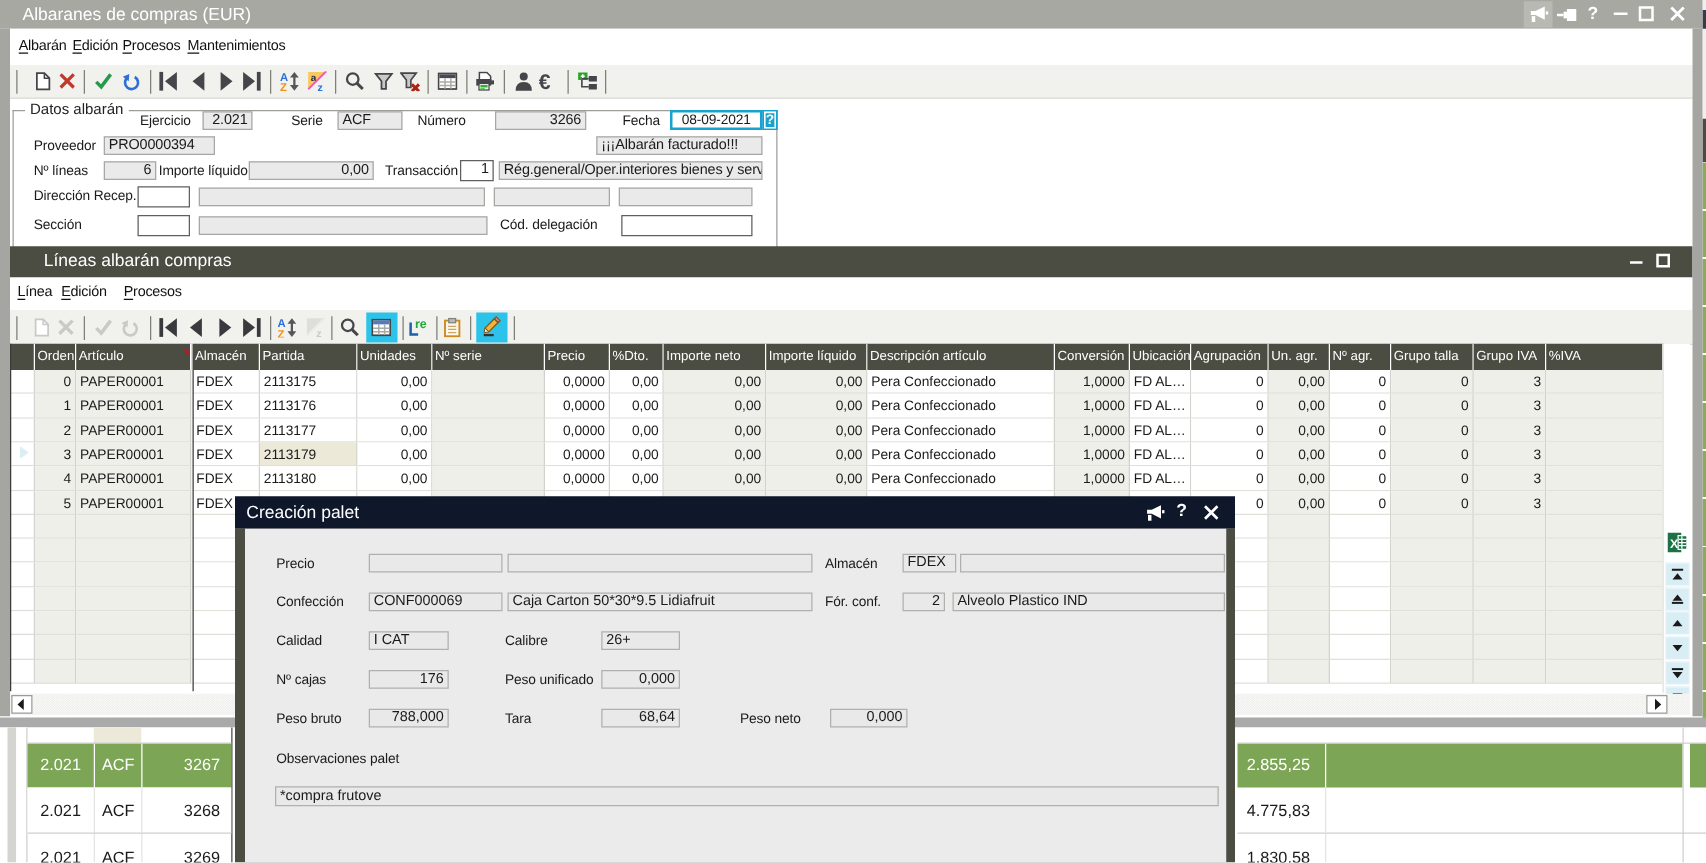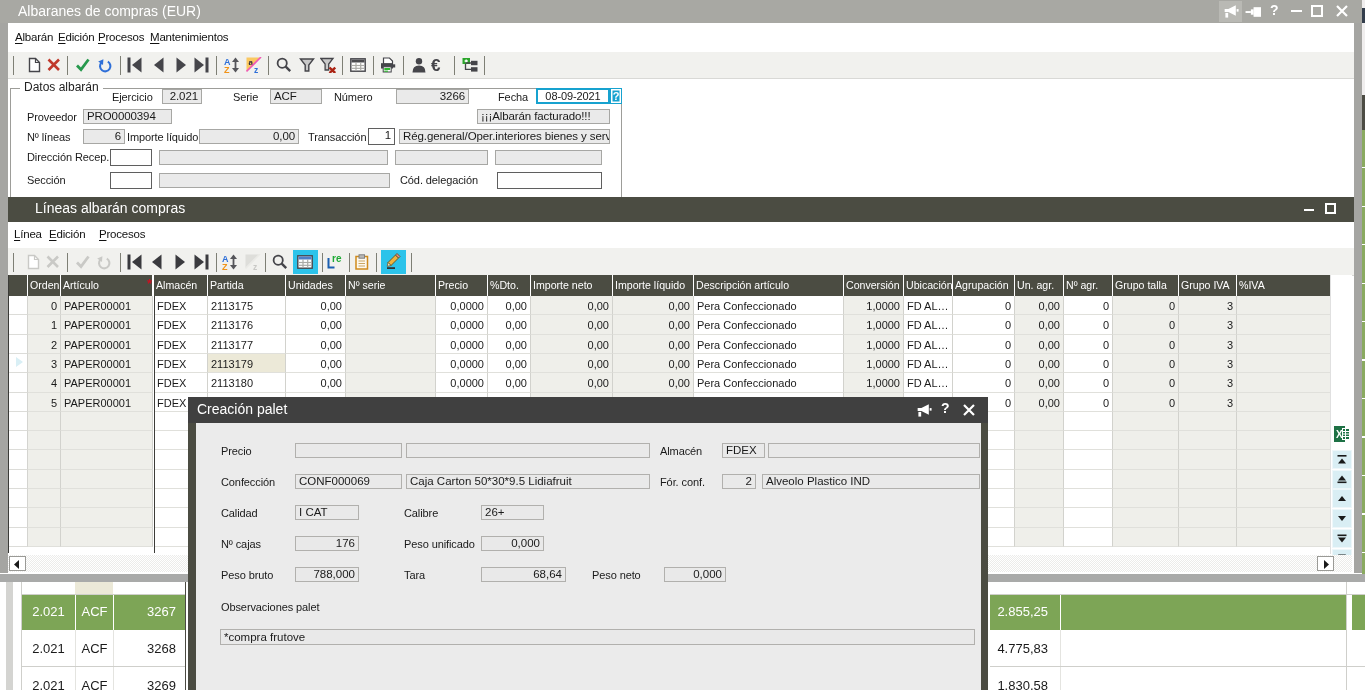--- a/index.html
+++ b/index.html
@@ -28,21 +28,21 @@
   .ghead { position:absolute; top:0; height:21px; background:#4b4c42; color:#fff; font-size:10.6px; line-height:21px; padding-left:2px; border-right:1px solid #fff; overflow:hidden; white-space:nowrap; }
   .cell { position:absolute; height:19.4px; line-height:21px; padding:0 3px; border-right:1px solid #d2d2cd; border-bottom:1px solid #e0e0db; overflow:hidden; white-space:nowrap; color:#1a1a1a; }
   .cell.r { text-align:right; }
   .cell.lt { background:#efefea; }
   .cell.wh { background:#fff; }
   .vscroll { left:1330px; top:275px; width:22px; height:279px; background:#fff; border-left:1px solid #e0e0e0; }
   .hscroll { left:8px; top:555px; width:1344px; height:17px; background-image:linear-gradient(45deg,#ffffff 25%,transparent 25%,transparent 75%,#ffffff 75%),linear-gradient(45deg,#ffffff 25%,#ececea 25%,#ececea 75%,#ffffff 75%); background-size:2px 2px; background-position:0 0,1px 1px; }
   .grayband { left:0; top:574px; width:1365px; height:8px; background:#a9aaa9; }
   .bgwin { left:0; top:582px; width:1365px; height:108px; background:#fff; }
   .dlg { left:188px; top:397px; width:800px; height:293px; }
-  .dlg-title { position:absolute; left:0; top:0; width:800px; height:26px; background:#404040; color:#fff; font-size:14px; }
+  .dlg-title { position:absolute; left:0; top:0; width:800px; height:26px; background:#0f172a; color:#fff; font-size:14px; }
   .dlg-body { position:absolute; left:0; top:26px; width:800px; height:267px; background:#4b4c42; }
   .dlg-inner { position:absolute; left:8px; top:0px; width:785px; height:267px; background:#ebebeb; }
   .dlbl { position:absolute; font-size:11px; letter-spacing:-0.1px; color:#1a1a1a; white-space:nowrap; }
   .dinp { position:absolute; font-size:11.5px; color:#1a1a1a; border:1px solid #b1b0ad; background:#e9e9e9; height:15px; line-height:13px; padding:0 3px; white-space:nowrap; overflow:hidden; }
   .dinp.r { text-align:right; }
   .dfooter { position:absolute; left:8px; top:225px; width:785px; height:42px; background:#fff; }
   .btn { position:absolute; height:21px; font-size:12px; text-align:center; line-height:21px; }
 </style>
 </head>
 <body>
@@ -724,21 +724,21 @@
         <div class="dinp" style="left:285px; top:82px; width:63px;">26+</div>
 
         <div class="dlbl" style="left:25px; top:115px;">Nº cajas</div>
         <div class="dinp r" style="left:99px; top:113px; width:64px;">176</div>
         <div class="dlbl" style="left:208px; top:115px;">Peso unificado</div>
         <div class="dinp r" style="left:285px; top:113px; width:63px;">0,000</div>
 
         <div class="dlbl" style="left:25px; top:146px;">Peso bruto</div>
         <div class="dinp r" style="left:99px; top:144px; width:64px;">788,000</div>
         <div class="dlbl" style="left:208px; top:146px;">Tara</div>
-        <div class="dinp r" style="left:285px; top:144px; width:85px;">68,64</div>
+        <div class="dinp r" style="left:285px; top:144px; width:63px;">68,64</div>
         <div class="dlbl" style="left:396px; top:146px;">Peso neto</div>
         <div class="dinp r" style="left:468px; top:144px; width:62px;">0,000</div>
 
         <div class="dlbl" style="left:25px; top:178px;">Observaciones palet</div>
         <div class="dinp" style="left:24px; top:206px; width:755px; height:16px; line-height:14px;">*compra frutove</div>
       </div>
     </div>
   </div>
 
 </body></html>

